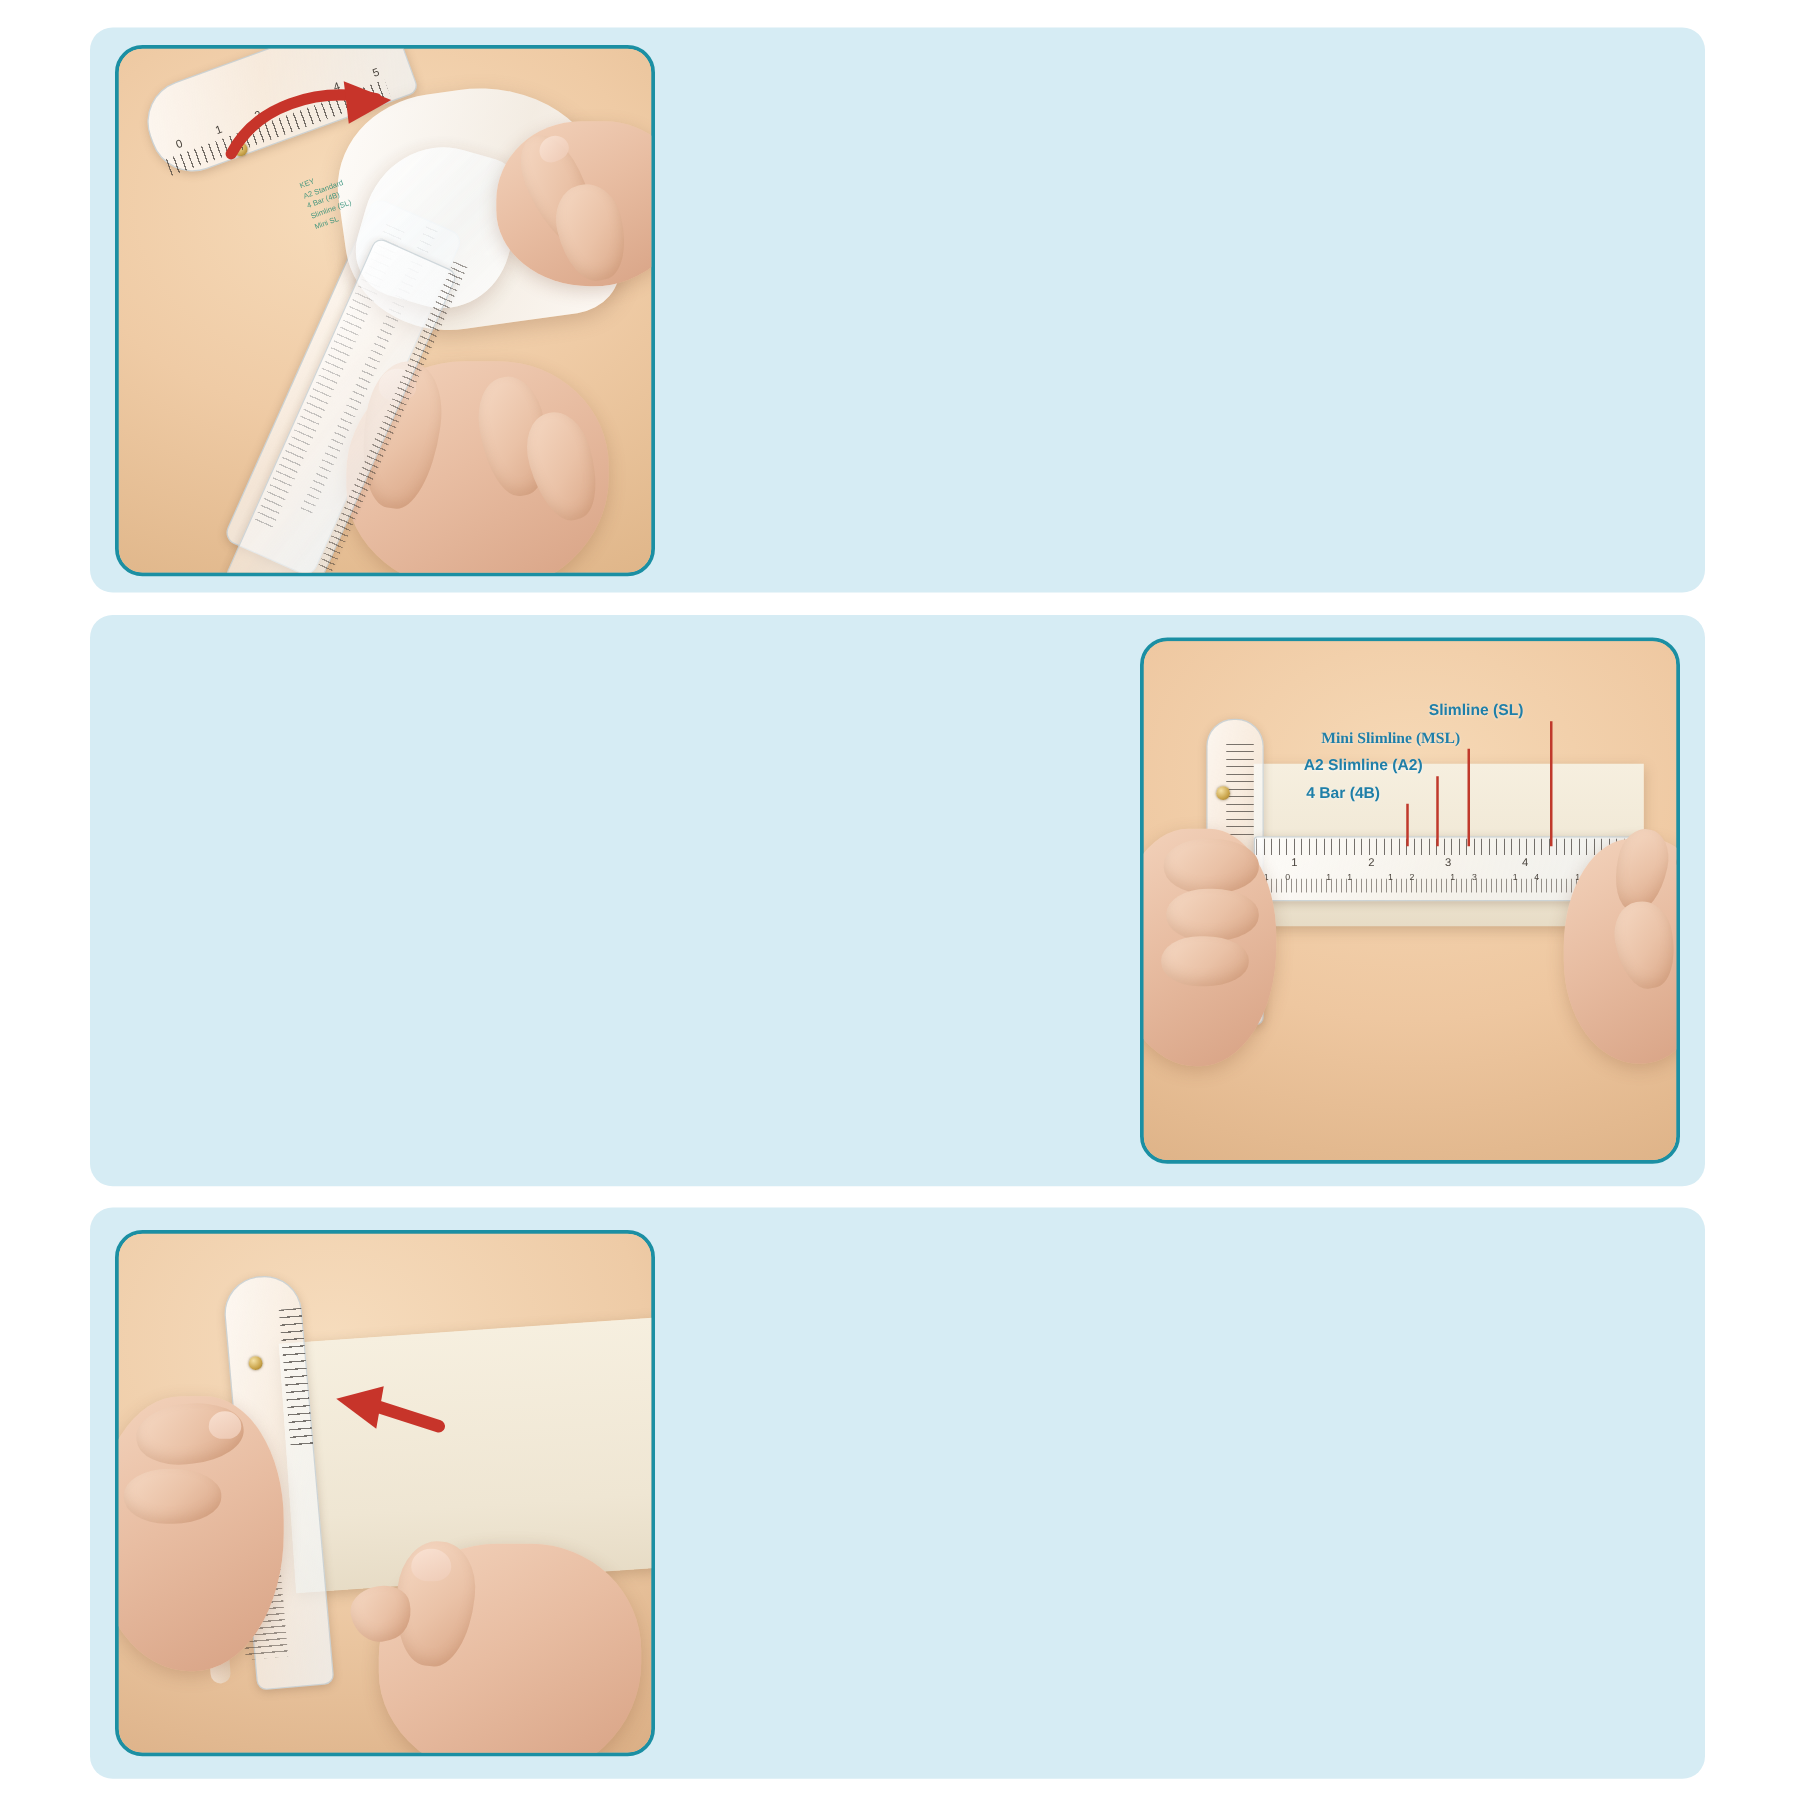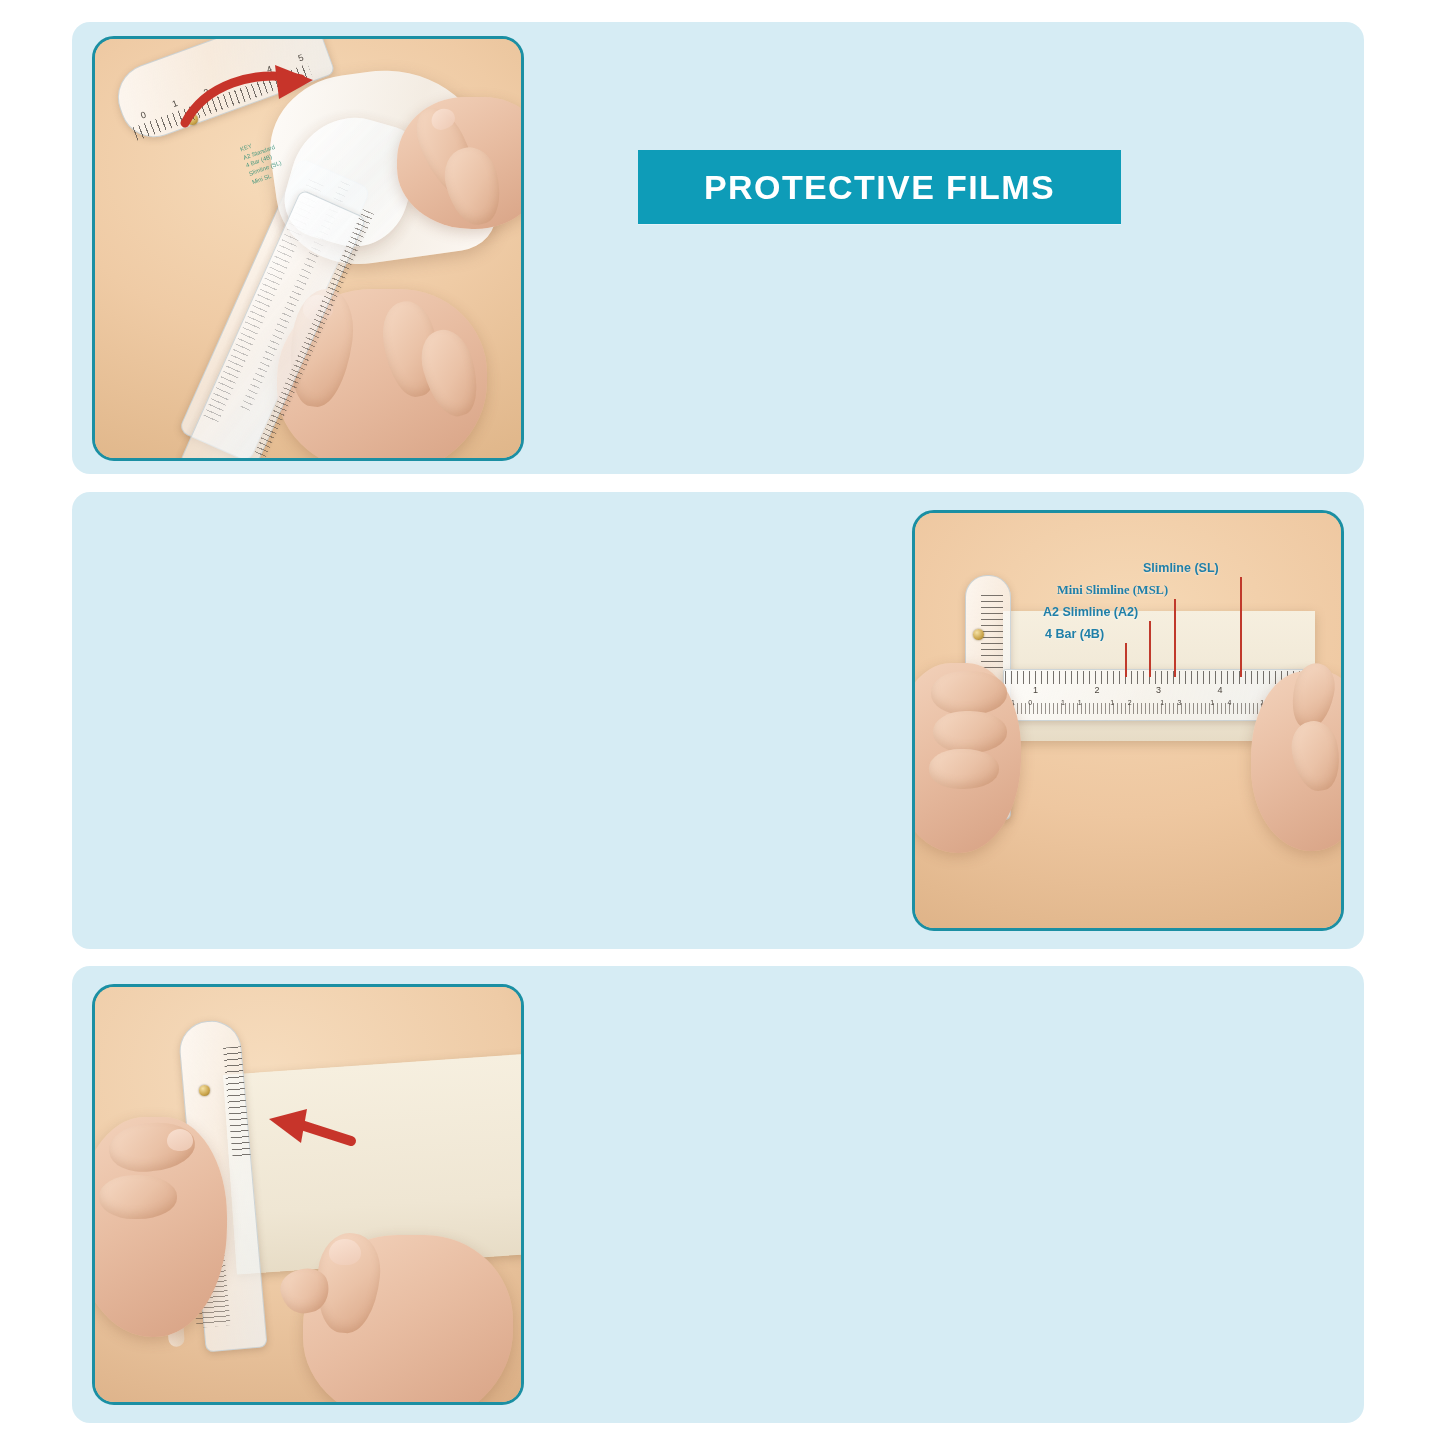--- a/index.html
+++ b/index.html
@@ -228,21 +228,20 @@
                     background-image:repeating-linear-gradient(to bottom, rgba(70,62,55,.5) 0 1px, transparent 1px 5px);"></div>
 
         <svg class="arrow-svg" style="left:84px; top:24px;" width="150" height="74" viewBox="0 0 150 74">
           <path d="M6 60 C 26 22, 74 6, 122 16" stroke="#c7342a" stroke-width="9" fill="none" stroke-linecap="round"></path>
           <path d="M96 2 L134 17 L100 36 Z" fill="#c7342a"></path>
         </svg>
       </div>
     </div>
 
     <div class="textcol" id="text-1">
-      <div class="heading-bar">PROTECTIVE FILMS</div>
     </div>
   </div>
 
   <div class="panel" id="panel-2">
 
     <div class="textcol" id="text-2">
       <div class="heading-bar">HANDY MARKS</div>
       <div class="body-text">All of the most common card sizes are marked for easy reference.</div>
     </div>
 

